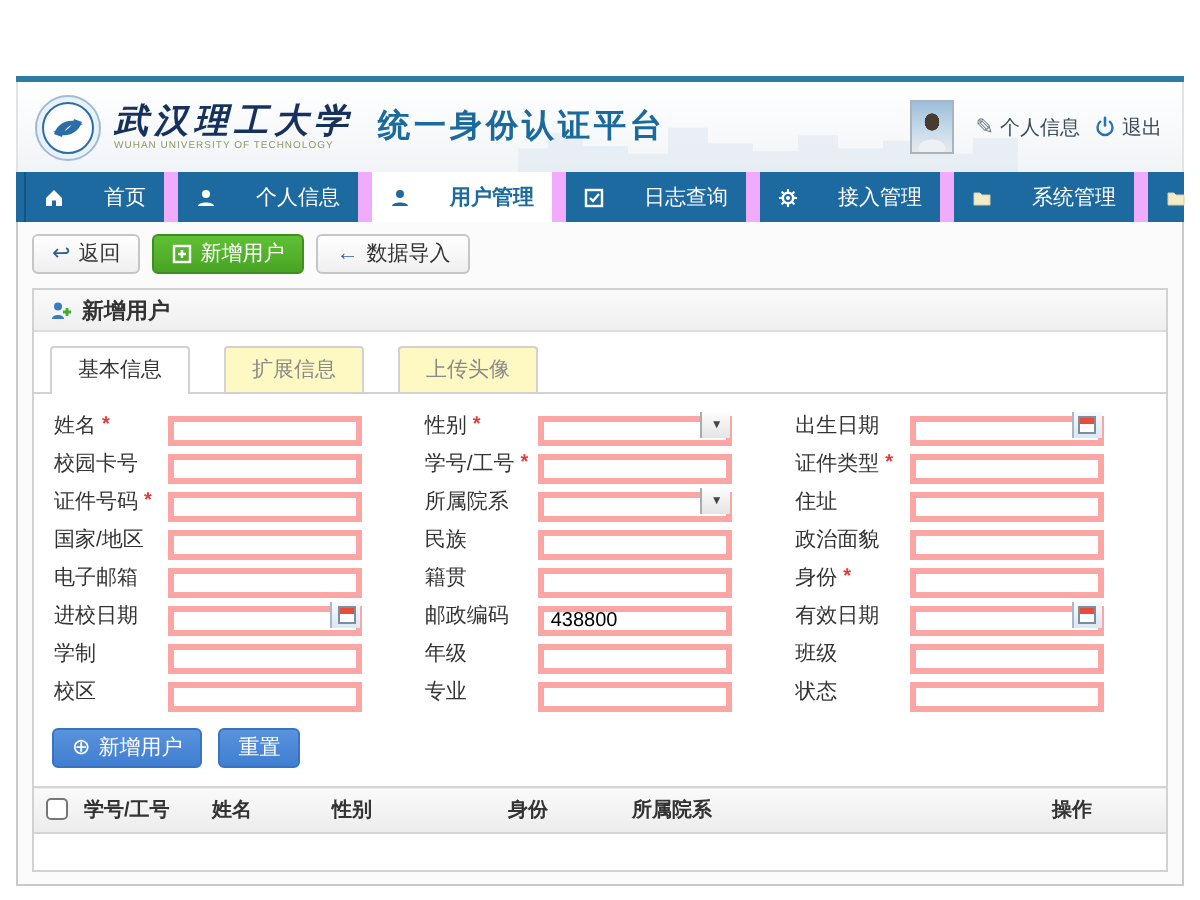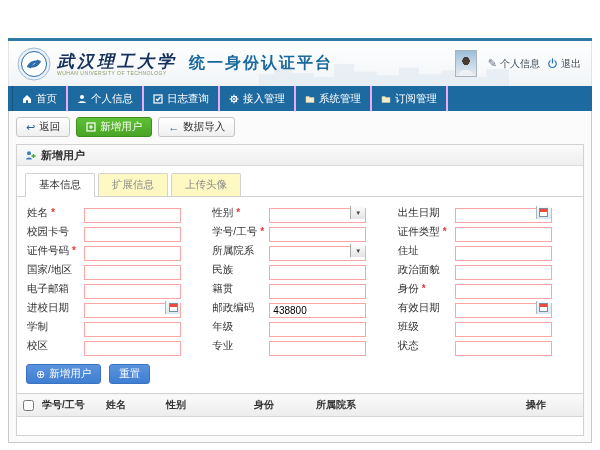--- a/index.html
+++ b/index.html
@@ -29,53 +29,53 @@
   .avatar { width:22px; height:27px; border:1px solid #aab4bd; margin-right:4px;
     background:
       radial-gradient(ellipse 11px 7px at 50% 92%, #eef1f4 0 60%, transparent 62%),
       radial-gradient(ellipse 6px 7px at 50% 40%, #4a3b30 0 60%, transparent 63%),
       linear-gradient(180deg,#9dbeda 0%,#c7dae9 55%,#e5ebef 100%); }
   .hlink { display:inline-flex; align-items:center; gap:3px; cursor:pointer; color:#3d4a55; }
   .pencil { color:#6a7480; font-size:11px; }
 
   
   .nav { height:25px; background:#1d6aa0; display:flex; padding-left:4px; }
-  .nav-tab { display:flex; align-items:center; gap:4px; padding:0 9px;
-    font-size:10.5px; color:#fff; border-right:2px solid #f0abfc; cursor:pointer; white-space:nowrap;text-align:center; }
+  .nav-tab { display:flex; align-items:center; gap:20px; padding:0 9px;
+    font-size:10.5px; color:#fff; border-right:7px solid #f0abfc; cursor:pointer; white-space:nowrap;text-align:center; }
   .nav-tab:first-child { border-left:1px solid #14557f; }
   .nav-tab.active { background:#fff; color:#1d6aa0; font-weight:bold; }
   .nav-icon { width:10px; height:10px; flex:0 0 auto; }
 
   
   .content { border:1px solid #c9c9c9; border-top:none; background:#fbfbfb; padding-bottom:6px; }
   .toolbar { padding:6px 7px; display:flex; gap:6px; }
   .btn { display:inline-flex; align-items:center; gap:4px; font-size:10.5px;
     border-radius:3px; padding:3px 9px; cursor:pointer; height:20px; }
   .btn-light { background:linear-gradient(#ffffff,#efefef); border:1px solid #c6c6c6; color:#333; }
   .btn-green { background:linear-gradient(#5fc034,#49a425); border:1px solid #3f8f1e; color:#fff; }
   .arrow-ic { font-size:11px; line-height:1; color:#2c5f9e; }
 
   
   .panel { margin:1px 7px 0; border:1px solid #d2d2d2; background:#fff; }
   .panel-header { background:linear-gradient(#fafafa,#efefef); border-bottom:1px solid #ddd;
     padding:4px 8px; font-size:11px; font-weight:bold; color:#333;
     display:flex; align-items:center; gap:5px; height:21px; }
-  .tabs { display:flex; gap:3px; padding:7px 8px 0; border-bottom:1px solid #d2d2d2; }
+  .tabs { display:flex; gap:17px; padding:7px 8px 0; border-bottom:1px solid #d2d2d2; }
   .tab { border:1px solid #d2d2d2; border-bottom:none; background:#fef9c3; color:#8a8a8a;
     font-size:10.5px; padding:4px 13px; border-radius:2px 2px 0 0; cursor:pointer; }
   .tab.active { background:#fff; color:#333; margin-bottom:-1px; padding-bottom:5px; }
 
   
   .form { display:grid; grid-template-columns:1fr 1fr 1fr; row-gap:4px; column-gap:6px;
     padding:8px 6px 4px 10px; }
   .cell { display:flex; align-items:center; height:15px; }
   .flabel { width:57px; flex:0 0 auto; font-size:10.5px; color:#333; display:flex; align-items:center; }
   .req { color:#e53935; margin-left:3px; font-size:10px; font-weight:bold; }
   .fwrap { width:97px; position:relative; height:15px; }
-  .fwrap input { width:100%; height:15px; border:1px solid #fca5a5; font-size:10px;
+  .fwrap input { width:100%; height:15px; border:3px solid #fca5a5; font-size:10px;
     padding:1px 3px; background:#fff; font-family:inherit; }
   .fwrap.has-btn input { padding-right:17px; }
   .side-btn { position:absolute; right:1px; top:1px; width:15px; height:13px;
     display:flex; align-items:center; justify-content:center; cursor:pointer;
     border-left:1px solid #a9b8c6; background:linear-gradient(#f6fafd,#dbe7f1); }
   .sel-btn { background:linear-gradient(#fdfdfd,#e4e4e4); border-left:1px solid #ababab;
     font-size:6px; color:#444; }
   .cal-glyph { width:9px; height:9px; border:1px solid #7a8ea0;
     background:linear-gradient(#e74c3c 0 3px, #fff 3px); }
 
@@ -133,20 +133,27 @@
           <path d="M1 5 L5 1 L9 5 V9 H6 V6.2 H4 V9 H1 Z" fill="#fff"></path>
         </svg>
       <span>首页</span>
     </div>
     <div class="nav-tab">
       <svg class="nav-icon" viewBox="0 0 10 10">
           <circle cx="5" cy="3" r="2" fill="#fff"></circle>
           <path d="M1 9 C1 6.6 9 6.6 9 9 Z" fill="#fff"></path>
         </svg>
       <span>个人信息</span>
+    </div>
+    <div class="nav-tab active">
+      <svg class="nav-icon" viewBox="0 0 10 10">
+          <circle cx="5" cy="3" r="2" fill="#1d6aa0"></circle>
+          <path d="M1 9 C1 6.6 9 6.6 9 9 Z" fill="#1d6aa0"></path>
+        </svg>
+      <span>用户管理</span>
     </div>
     <div class="nav-tab">
       <svg class="nav-icon" viewBox="0 0 10 10">
           <rect x="1" y="1" width="8" height="8" fill="none" stroke="#fff" stroke-width="1.2"></rect>
           <path d="M3 5 L4.5 6.5 L7.5 3" stroke="#fff" stroke-width="1.2" fill="none"></path>
         </svg>
       <span>日志查询</span>
     </div>
     <div class="nav-tab">
       <svg class="nav-icon" viewBox="0 0 10 10">

